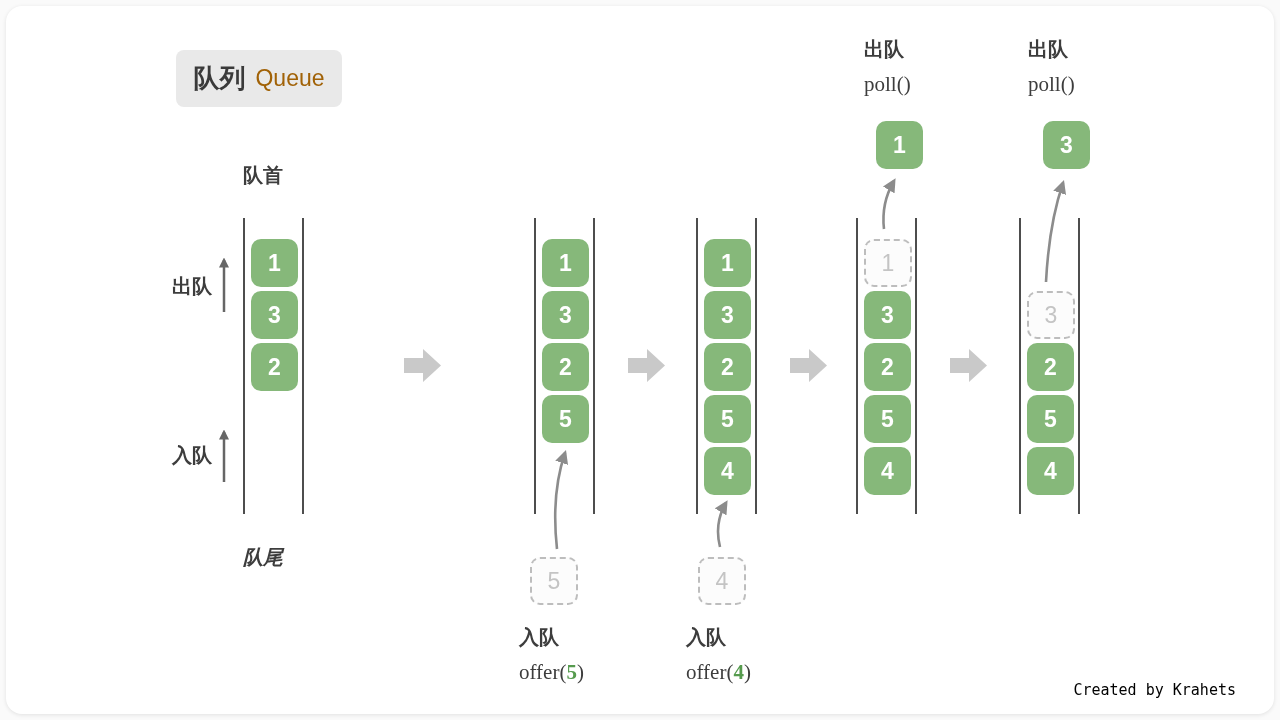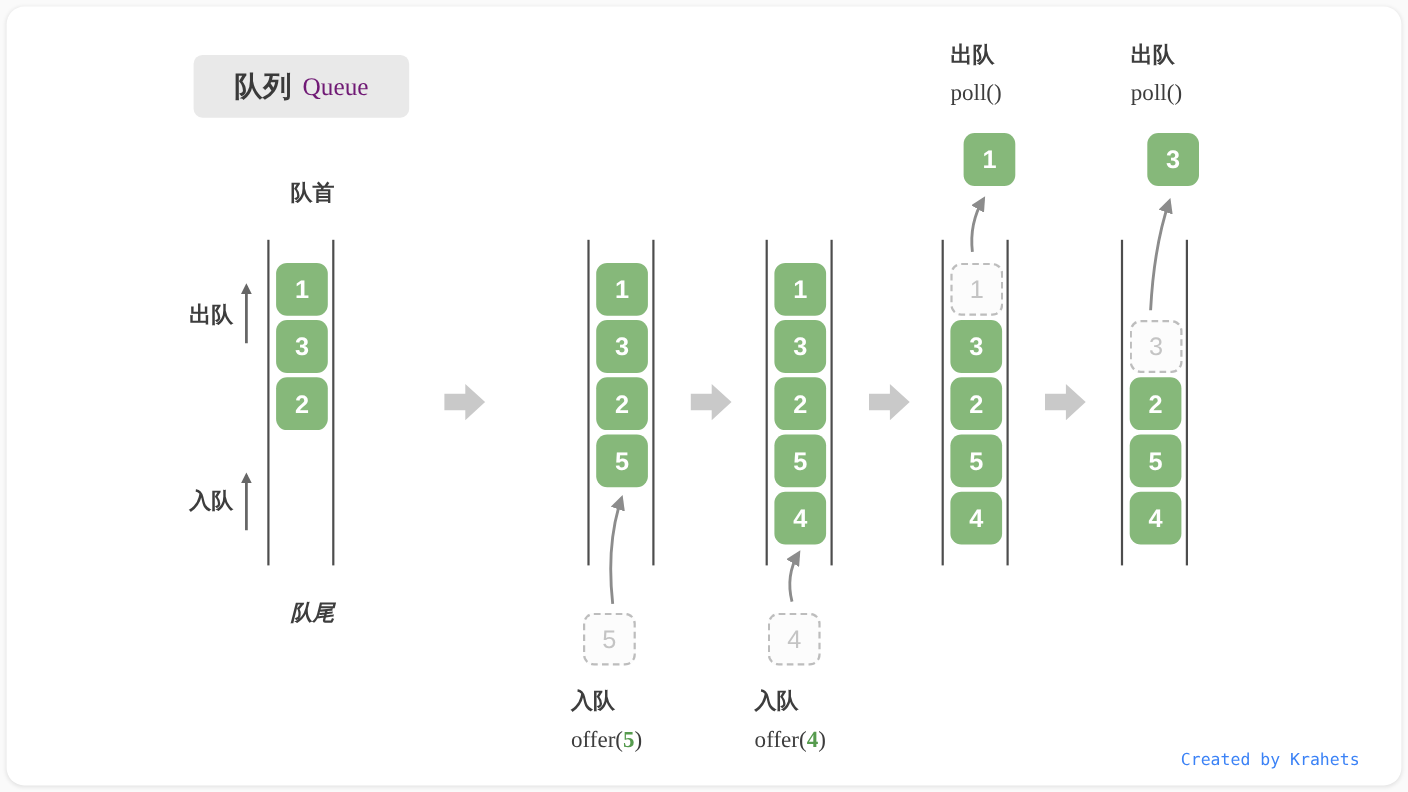--- a/index.html
+++ b/index.html
@@ -6,29 +6,29 @@
   html,body { width:1280px; height:720px; background:#fafafa; font-family:"Liberation Sans",sans-serif; }
   .card {
     position:absolute; left:6px; top:6px; width:1268px; height:708px;
     background:#ffffff; border-radius:16px;
     box-shadow:0 1px 4px rgba(0,0,0,0.10);
     overflow:hidden;
   }
 
   
   .title-box {
-    position:absolute; left:170px; top:44px; width:196px; height:57px;
+    position:absolute; left:170px; top:44px; width:166px; height:57px;
     background:#e9e9e9; border-radius:8px;
     display:flex; align-items:center; justify-content:center; gap:10px;
   }
   .title-zh { font-size:26px; font-weight:700; color:#3a3a3a; }
-  .title-en { font-size:23px; color:#701a75; font-family:Liberation Serif, serif; }
+  .title-en { font-size:23px; color:#a16207; font-family:Liberation Sans, sans-serif; }
 
   
-  .pos-label { position:absolute; font-size:20px; font-weight:700; color:#3d3d3d; text-align:right; width:61px; }
+  .pos-label { position:absolute; font-size:20px; font-weight:700; color:#3d3d3d; text-align:left; width:61px; }
   .side-label { position:absolute; font-size:20px; font-weight:700; color:#3d3d3d; }
 
   
   .qcol {
     position:absolute; top:212px; width:61px; height:296px;
     border-left:2px solid #4d4d4d; border-right:2px solid #4d4d4d;
   }
   .qbox {
     position:absolute; left:6px; width:47px; height:48px;
     border-radius:10px; background:#86b87a;
@@ -47,21 +47,21 @@
   .s1{top:21px;} .s2{top:73px;} .s3{top:125px;} .s4{top:177px;} .s5{top:229px;}
 
   
   .op-label { position:absolute; display:flex; flex-direction:column; gap:9px; }
   .op-zh { font-size:20px; font-weight:700; color:#3d3d3d; }
   .op-code { font-size:21px; color:#3d3d3d; font-family:Liberation Serif, serif; }
   .op-code .arg { color:#569b4e; font-weight:700; }
 
   .watermark {
     position:absolute; right:38px; top:675px;
-    font-size:15px; color:#3b82f6; font-family:"DejaVu Sans Mono",monospace;margin-left:36px;
+    font-size:15px; color:#000000; font-family:"DejaVu Sans Mono",monospace;margin-left:36px;
   }
 
   svg.overlay { position:absolute; left:0; top:0; width:1280px; height:720px; pointer-events:none; }
 </style>
 </head>
 <body>
 
 <div class="card">
 
   <div class="title-box">

